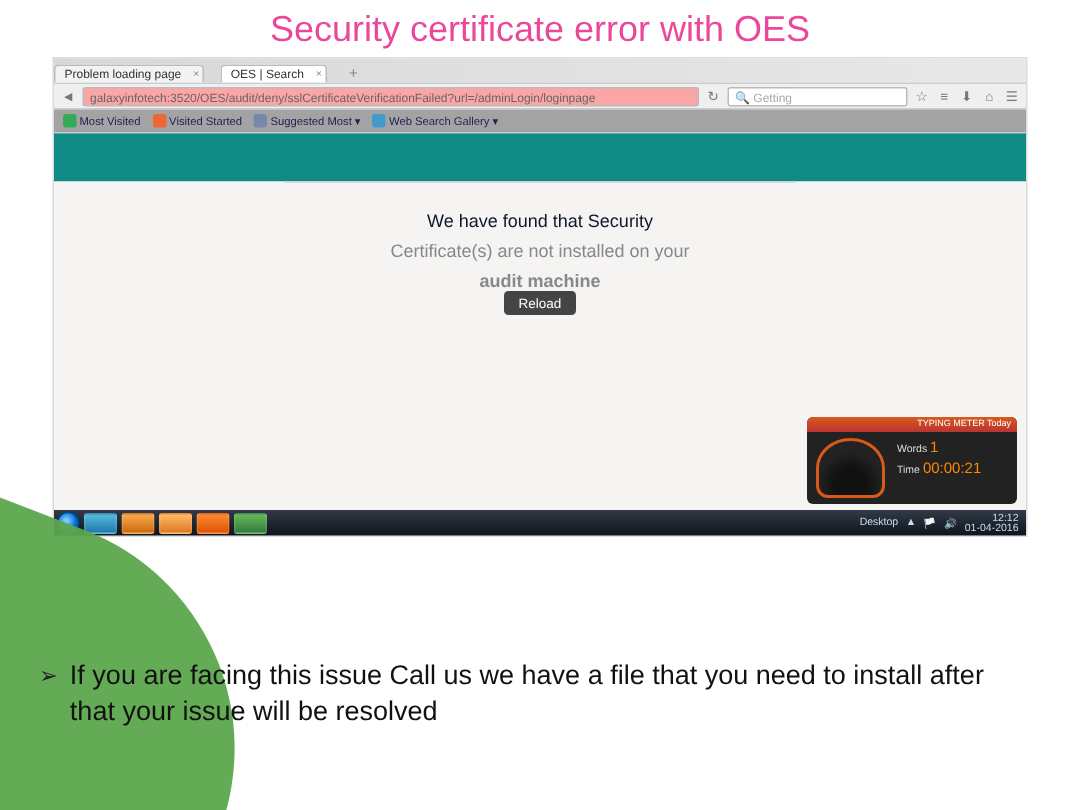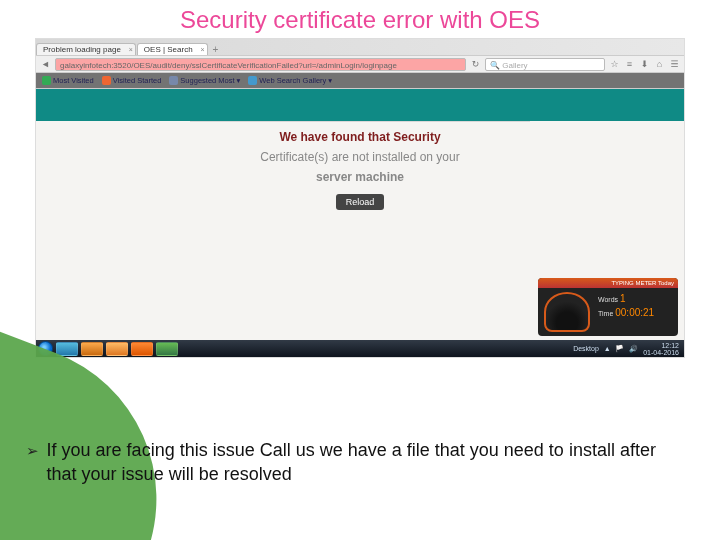--- a/index.html
+++ b/index.html
@@ -25,21 +25,21 @@
     height: 320px;
     background: #f5f4f2;
     position: relative;
     border: 1px solid #ddd;
   }
   
   .titlebar {
     height: 16px;
     background: linear-gradient(to right, #d8d8d8, #e8e8e8);
     display: flex;
-    gap: 1px;
+    gap: 11px;
     font-size: 8px;
     color: #333;
     align-items: flex-end;
   }
   .tab {
     background: #f3f3f3;
     padding: 1px 14px 1px 6px;
     border-top: 1px solid #bbb;
     border-right: 1px solid #bbb;
     border-left: 1px solid #bbb;
@@ -91,21 +91,21 @@
   }
   .tb-icon {
     width: 11px; height: 11px;
     display: inline-block;
     text-align: center;
     color: #777;
     font-size: 9px;
   }
   .bookbar {
     height: 16px;
-    background: #737373;
+    background: #a3a3a3;
     border-bottom: 1px solid #ccc;
     display: flex;
     align-items: center;
     gap: 8px;
     padding: 0 6px;
     font-size: 7.5px;
     color: #225;
   }
   .bm-item { display: flex; align-items: center; gap: 2px; }
   .bm-ico { width: 9px; height: 9px; background:#3a5; display:inline-block; border-radius:2px;}
@@ -120,27 +120,26 @@
   }
 
   .page-body {
     position: absolute;
     top: 82px; left:0; right:0; bottom:17px;
     background: #f5f4f2;
     text-align: center;
     color: #9e9e9e;
     font-size: 12px;
   }
-  .msg-line1 { margin-top: 8px; font-weight: 700; color:#7f1d1d;}
+  .msg-line1 { margin-top: 18px; font-weight: 400; color:#0f172a;}
   .msg-line2 { margin-top: 6px; font-weight: 400; color:#888;}
   .msg-line3 { margin-top: 6px; font-weight: 600; color:#888;}
   .msg-sub { margin-top: 8px; font-size: 9px; font-weight:600; color:#888; }
   .reload {
     display: inline-block;
-    margin-top: 10px;
     background: #444;
     color: #fff;
     font-size: 9px;
     padding: 3px 10px;
     border-radius: 3px;
   }
   .sep-line {
     height: 1px;
     background: #d8d8d8;
     width: 340px;
@@ -262,21 +261,21 @@
     </div>
     <div class="tab-add">+</div>
   </div>
 
   <div class="addrbar">
     <span class="tb-icon">◄</span>
     <div class="addr-input">galaxyinfotech:3520/OES/audit/deny/sslCertificateVerificationFailed?url=/adminLogin/loginpage</div>
     <span class="tb-icon">↻</span>
     <div class="search-input" placeholder="Search">
       <span style="color:#bbb">🔍</span>
-      <span>Gallery</span>
+      <span>Getting</span>
     </div>
     <span class="tb-icon">☆</span>
     <span class="tb-icon">≡</span>
     <span class="tb-icon">⬇</span>
     <span class="tb-icon">⌂</span>
     <span class="tb-icon">☰</span>
   </div>
 
   <div class="bookbar">
     <span class="bm-item">
@@ -290,21 +289,21 @@
     <span class="bm-item"><span class="bm-ico c"></span><span>Suggested Most</span> ▾</span>
     <span class="bm-item"><span class="bm-ico d"></span><span>Web Search Gallery</span> ▾</span>
   </div>
 
   <div class="tealbar"></div>
 
   <div class="page-body">
     <div class="sep-line"></div>
     <div class="msg-line1">We have found that Security</div>
     <div class="msg-line2">Certificate(s) are not installed on your</div>
-    <div class="msg-line3">server machine</div>
+    <div class="msg-line3">audit machine</div>
     <div class="reload">Reload</div>
   </div>
 
   <div class="meter">
     <div class="meter-top">TYPING METER Today</div>
     <div class="gauge"></div>
     <div class="meter-text">
       <div><span>Words</span> <span class="meter-val">1</span></div>
       <div><span>Time</span> <span class="meter-val">00:00:21</span></div>
     </div>

